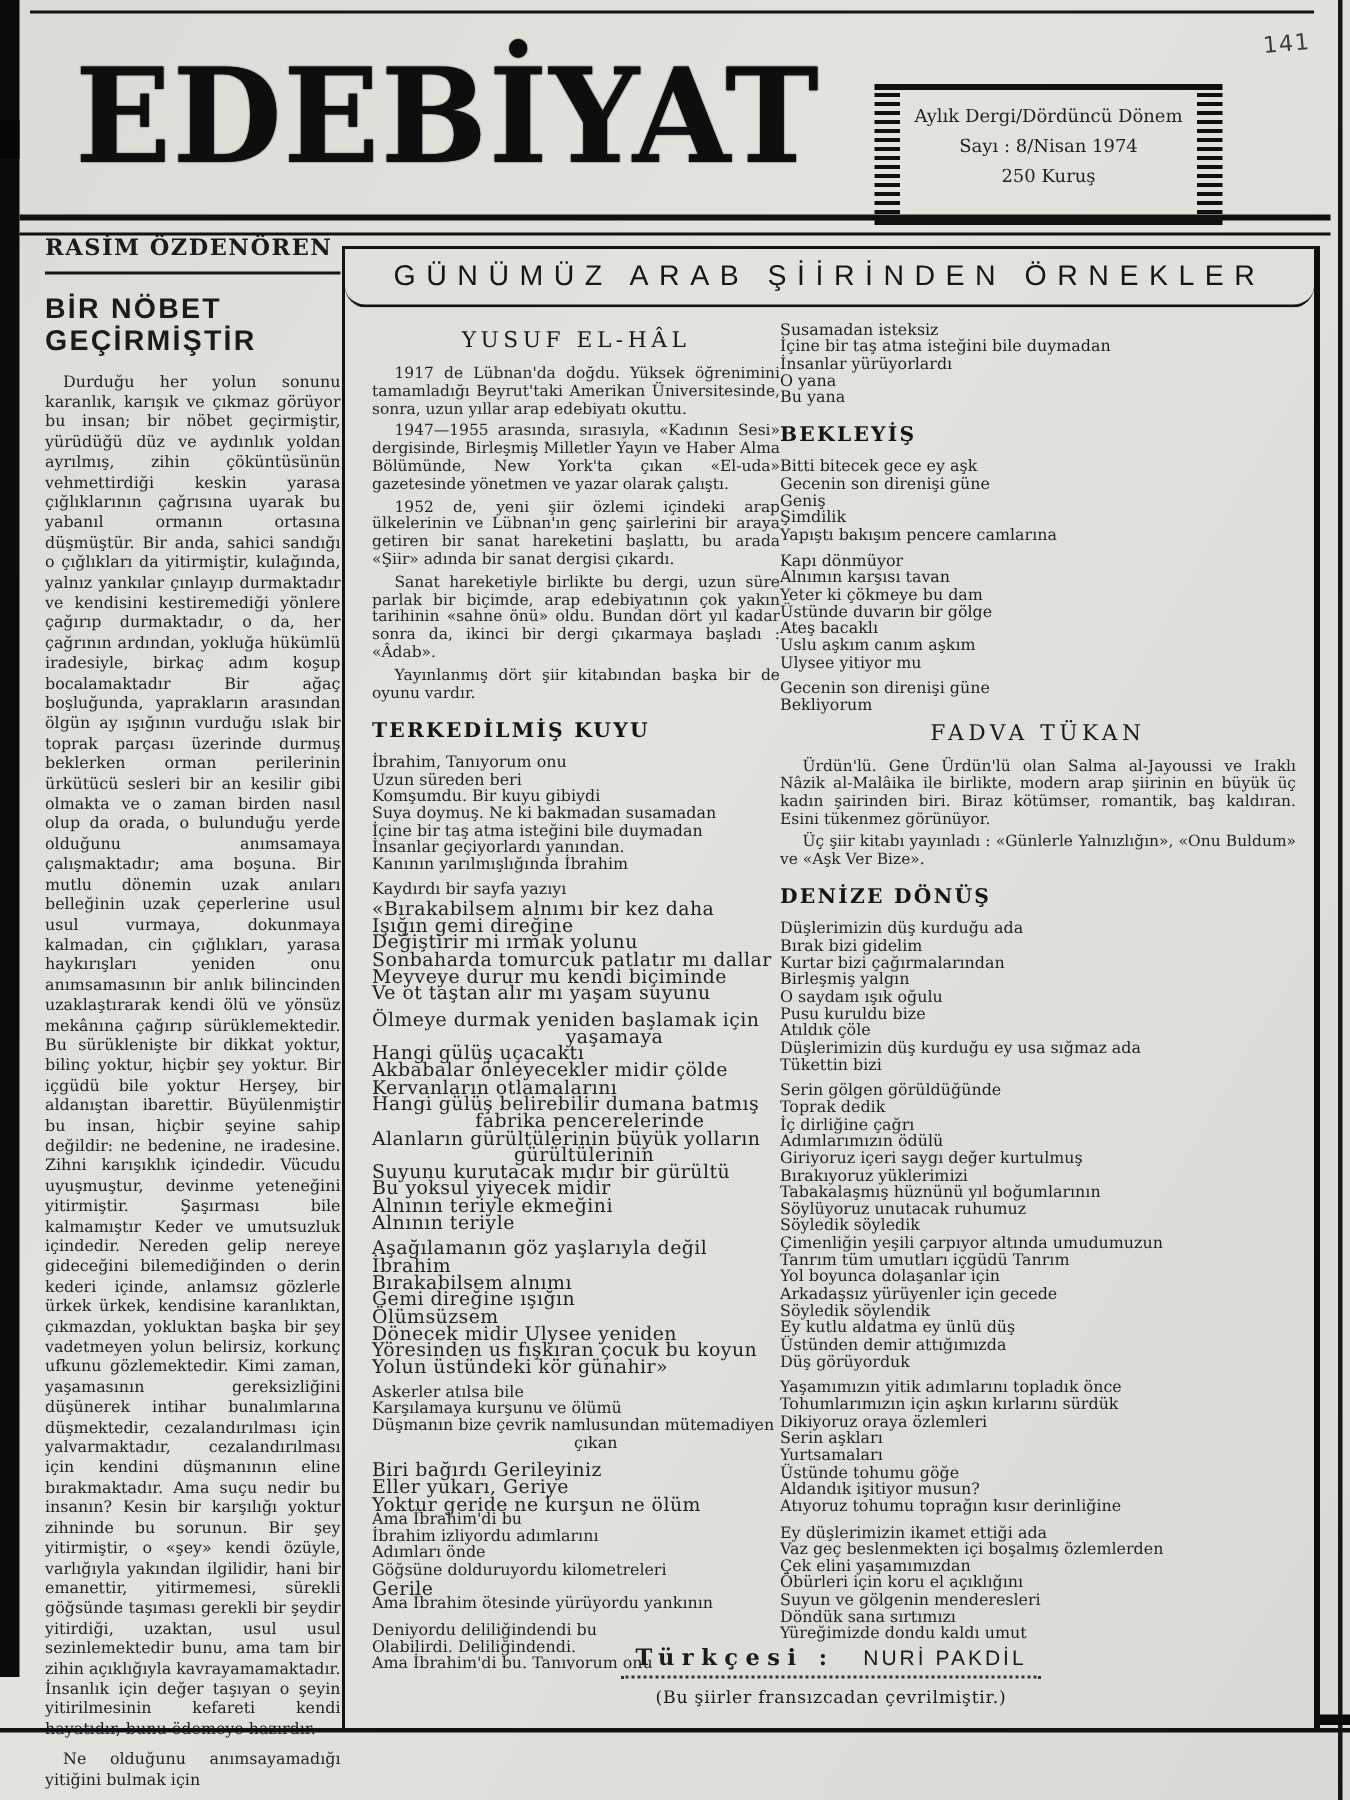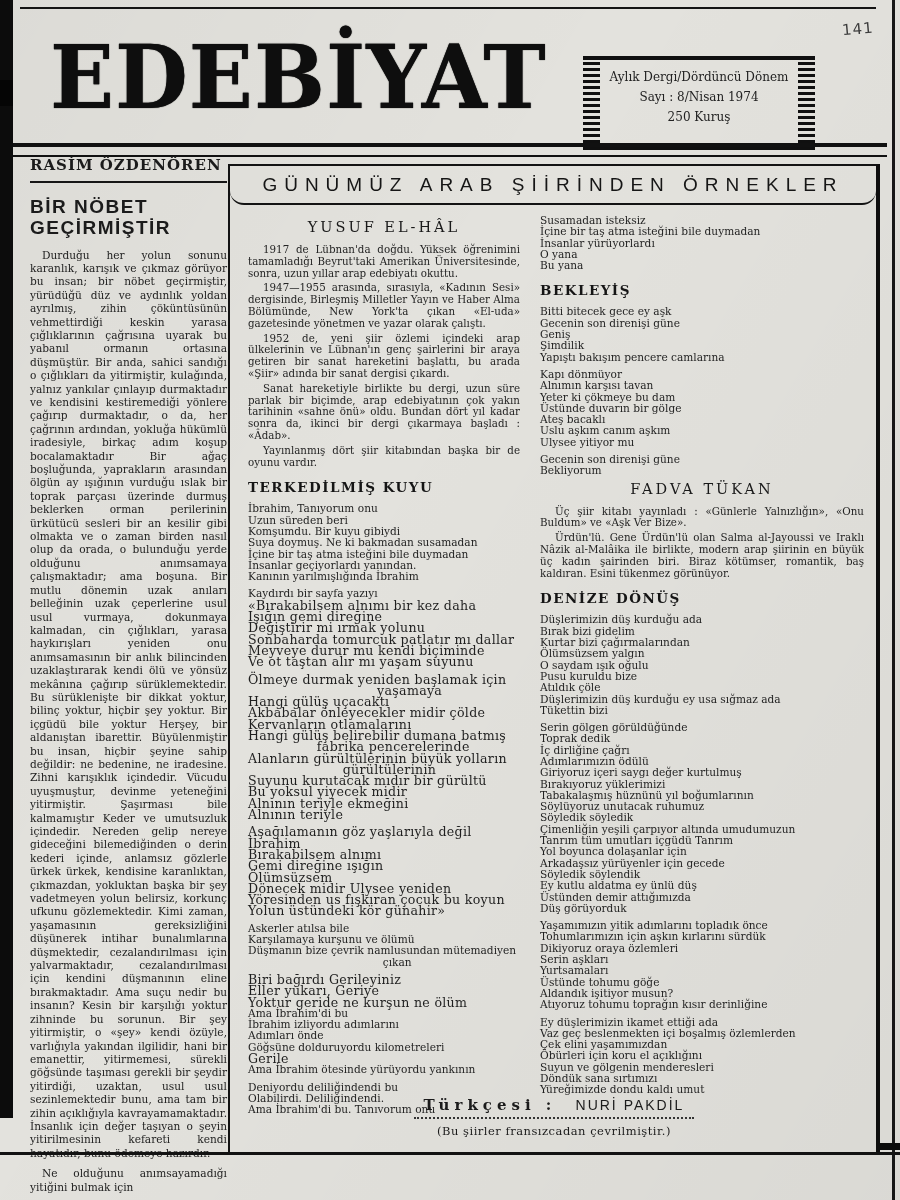--- a/index.html
+++ b/index.html
@@ -46,21 +46,21 @@
                    text-indent:12px; margin:0 0 7px; color:#222; }
 
   
   .feature-box { position:absolute; left:228px; top:164px; width:652px; height:989px;
                  border-left:2px solid #131313; border-top:2px solid #131313;
                  border-right:4px solid #0e0e0e; box-sizing:border-box; overflow:hidden; }
   .bottom-rule { position:absolute; left:0; top:1152px; width:900px; height:3px; background:#121212; }
   .box-title { text-align:center; font-family:"Liberation Sans", sans-serif;
                font-size:19px; letter-spacing:7px; padding:8px 0 7px;
                border-bottom:2px solid #131313; color:#161616;border-radius:14px; }
-  .box-cols { display:flex; gap:20px; padding:10px 12px 0 18px; height:898px; overflow:hidden; }
+  .box-cols { display:flex; padding:10px 12px 0 18px; height:898px; overflow:hidden; }
   .col-a { width:272px; flex:none; }
   .col-b { flex:1; min-width:0; }
 
   .poet-name { text-align:center; font-size:14.5px; letter-spacing:3px; margin:4px 0 9px; color:#191919; }
   .bio .para { font-size:10.3px; line-height:11.8px; text-align:justify; text-indent:15px; margin:0 0 3px; color:#242424; }
   .poem-title { font-size:13.5px; letter-spacing:1.5px; font-weight:bold; margin:11px 0 8px; color:#151515; }
   .poem { font-size:10.6px; }
   .poem .pl { line-height:11.3px; white-space:pre-wrap; color:#1f1f1f; }
   .poem .pl.lg { font-size:12.6px; letter-spacing:0.3px; }
   .poem .pl.gap { height:6px; }
@@ -204,29 +204,29 @@
             <div class="pl">Üstünde duvarın bir gölge</div>
             <div class="pl">Ateş bacaklı</div>
             <div class="pl">Uslu aşkım canım aşkım</div>
             <div class="pl">Ulysee yitiyor mu</div>
             <div class="pl gap"></div>
             <div class="pl">Gecenin son direnişi güne</div>
             <div class="pl">Bekliyorum</div>
           </div>
         <div class="poet-name">FADVA TÜKAN</div>
         <div class="bio">
+            <div class="para">Ürdün'lü. Gene Ürdün'lü olan Salma al-Jayoussi ve Iraklı Nâzik al-Malâika ile birlikte, modern arap şiirinin en büyük üç kadın şairinden biri. Biraz kötümser, romantik, baş kaldıran. Esini tükenmez görünüyor.</div>
             <div class="para">Üç şiir kitabı yayınladı : «Günlerle Yalnızlığın», «Onu Buldum» ve «Aşk Ver Bize».</div>
-            <div class="para">Ürdün'lü. Gene Ürdün'lü olan Salma al-Jayoussi ve Iraklı Nâzik al-Malâika ile birlikte, modern arap şiirinin en büyük üç kadın şairinden biri. Biraz kötümser, romantik, baş kaldıran. Esini tükenmez görünüyor.</div>
           </div>
         <div class="poem-title">DENİZE DÖNÜŞ</div>
         <div class="poem">
             <div class="pl">Düşlerimizin düş kurduğu ada</div>
             <div class="pl">Bırak bizi gidelim</div>
             <div class="pl">Kurtar bizi çağırmalarından</div>
-            <div class="pl">Ölümsüzsem yalgın</div>
+            <div class="pl">Birleşmiş yalgın</div>
             <div class="pl">O saydam ışık oğulu</div>
             <div class="pl">Pusu kuruldu bize</div>
             <div class="pl">Atıldık çöle</div>
             <div class="pl">Düşlerimizin düş kurduğu ey usa sığmaz ada</div>
             <div class="pl">Tükettin bizi</div>
             <div class="pl gap"></div>
             <div class="pl">Serin gölgen görüldüğünde</div>
             <div class="pl">Toprak dedik</div>
             <div class="pl">İç dirliğine çağrı</div>
             <div class="pl">Adımlarımızın ödülü</div>

